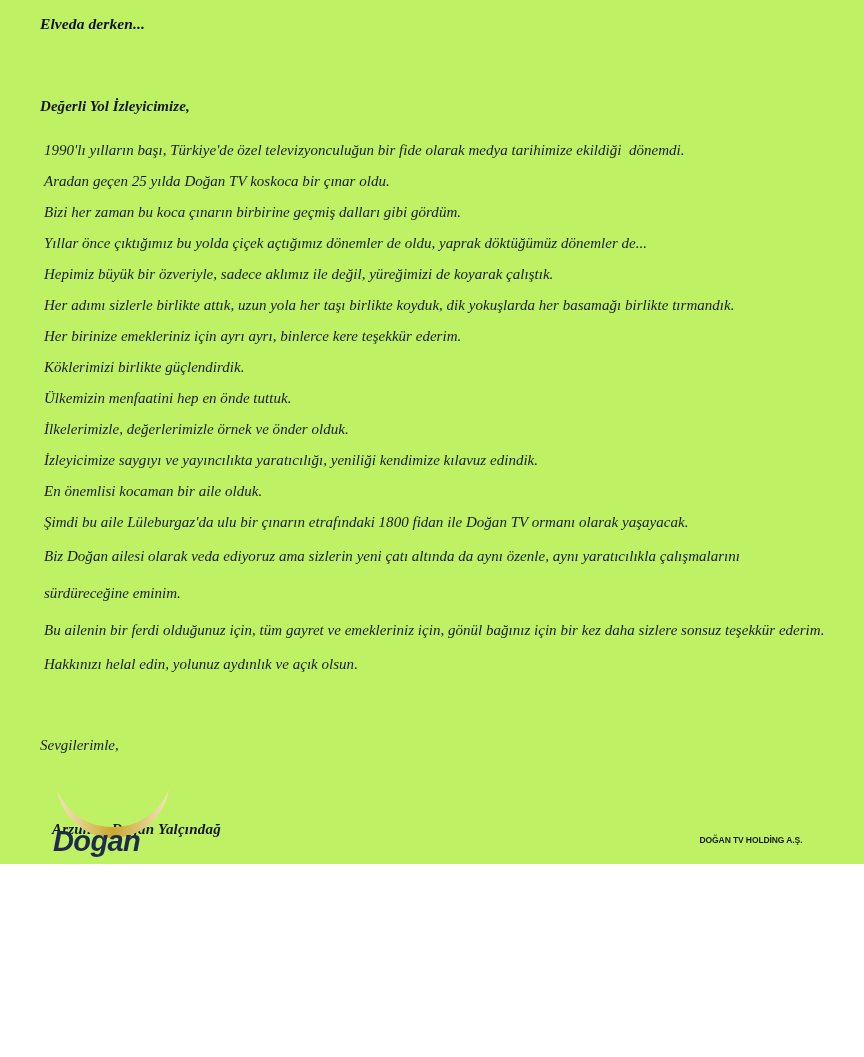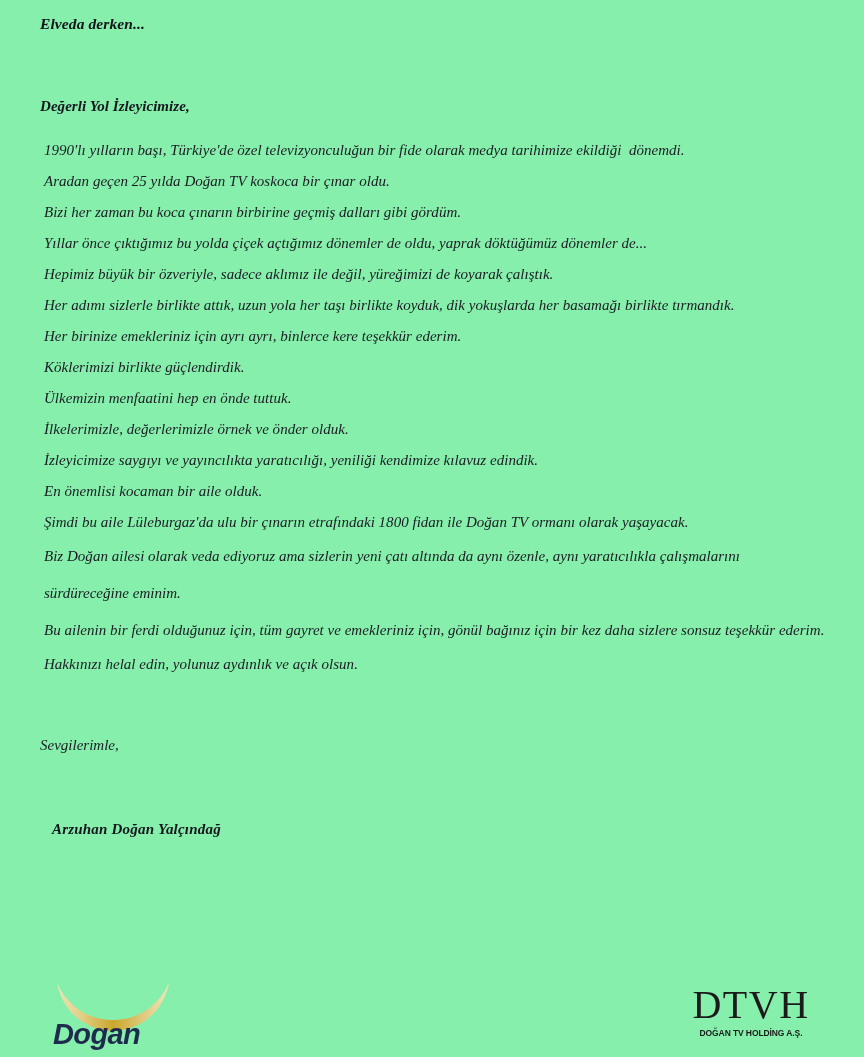--- a/index.html
+++ b/index.html
@@ -5,23 +5,23 @@
 <style>
   html, body {
     margin: 0;
     padding: 0;
     background: #ffffff;
   }
 
   .page {
     position: relative;
     width: 864px;
-    height: 1057px;
+    height: 864px;
     margin: 0 auto;
-    background: #86efac;
+    background: #bef264;
     overflow: hidden;
     font-family: "Liberation Serif", "DejaVu Serif", serif;
     color: #15161d;
     box-sizing: border-box;
   }
 
   .letter-body {
     position: absolute;
     left: 40px;
     top: 0;
@@ -198,19 +198,18 @@
         <path d="M4 6 C 12 44, 43 54, 60 54 C 77 54, 108 44, 116 6
                  C 104 32, 82 43, 60 43 C 38 43, 16 32, 4 6 Z" fill="url(#goldArc)"></path>
       </svg>
       <div style="position:absolute; left:0; bottom:0; width:120px;
                   font-family:'Liberation Sans','DejaVu Sans',sans-serif;
                   font-style:italic; font-weight:bold; font-size:29px;
                   line-height:30px; color:#1f2b4d; letter-spacing:-0.6px;">Dogan</div>
     </div>
 
     <div class="dtvh-logo">
-      <div class="dtvh-mark">DTVH</div>
       <div class="dtvh-sub">DOĞAN TV HOLDİNG A.Ş.</div>
     </div>
 
   </div>
 
 </div>
 
 </body></html>

